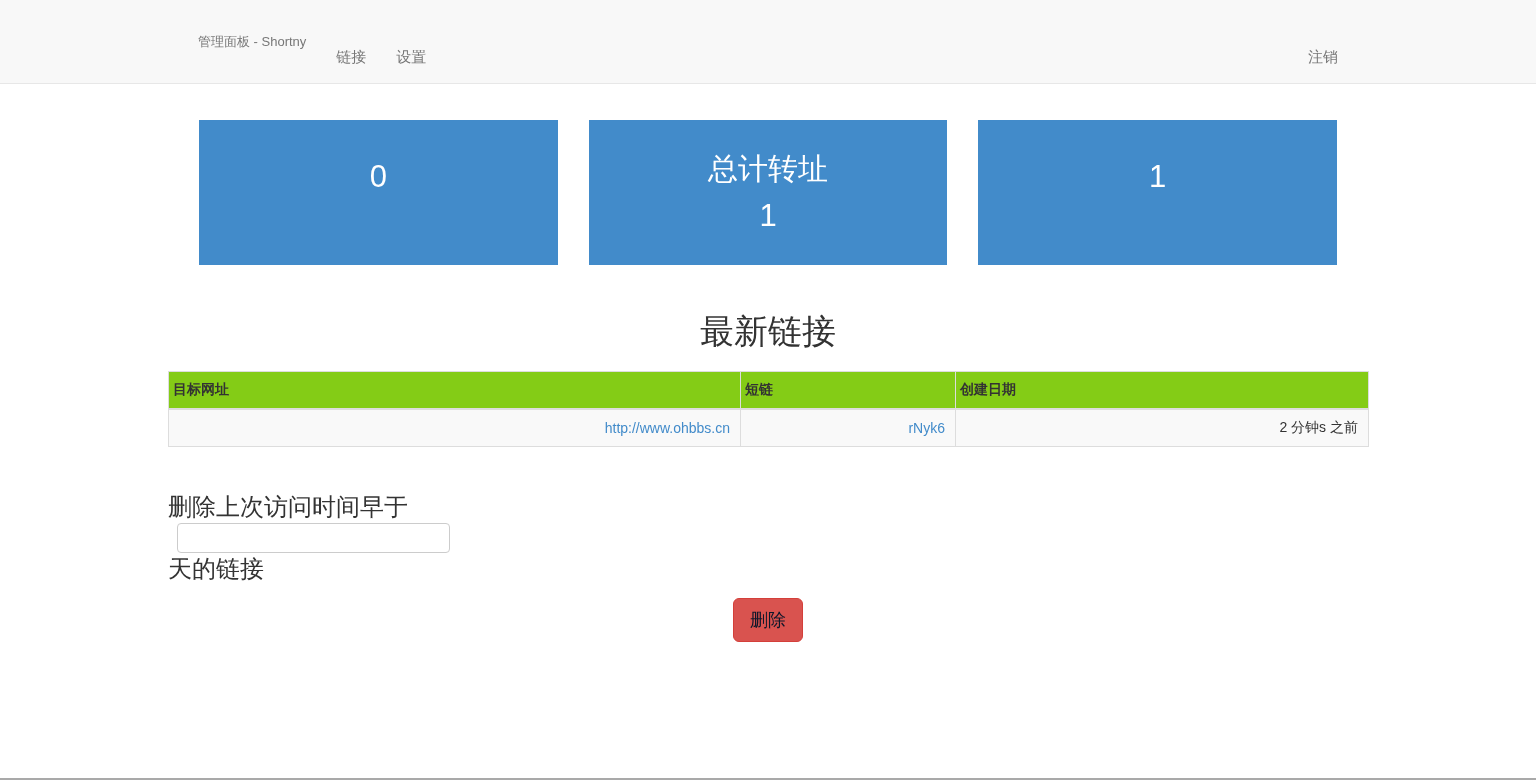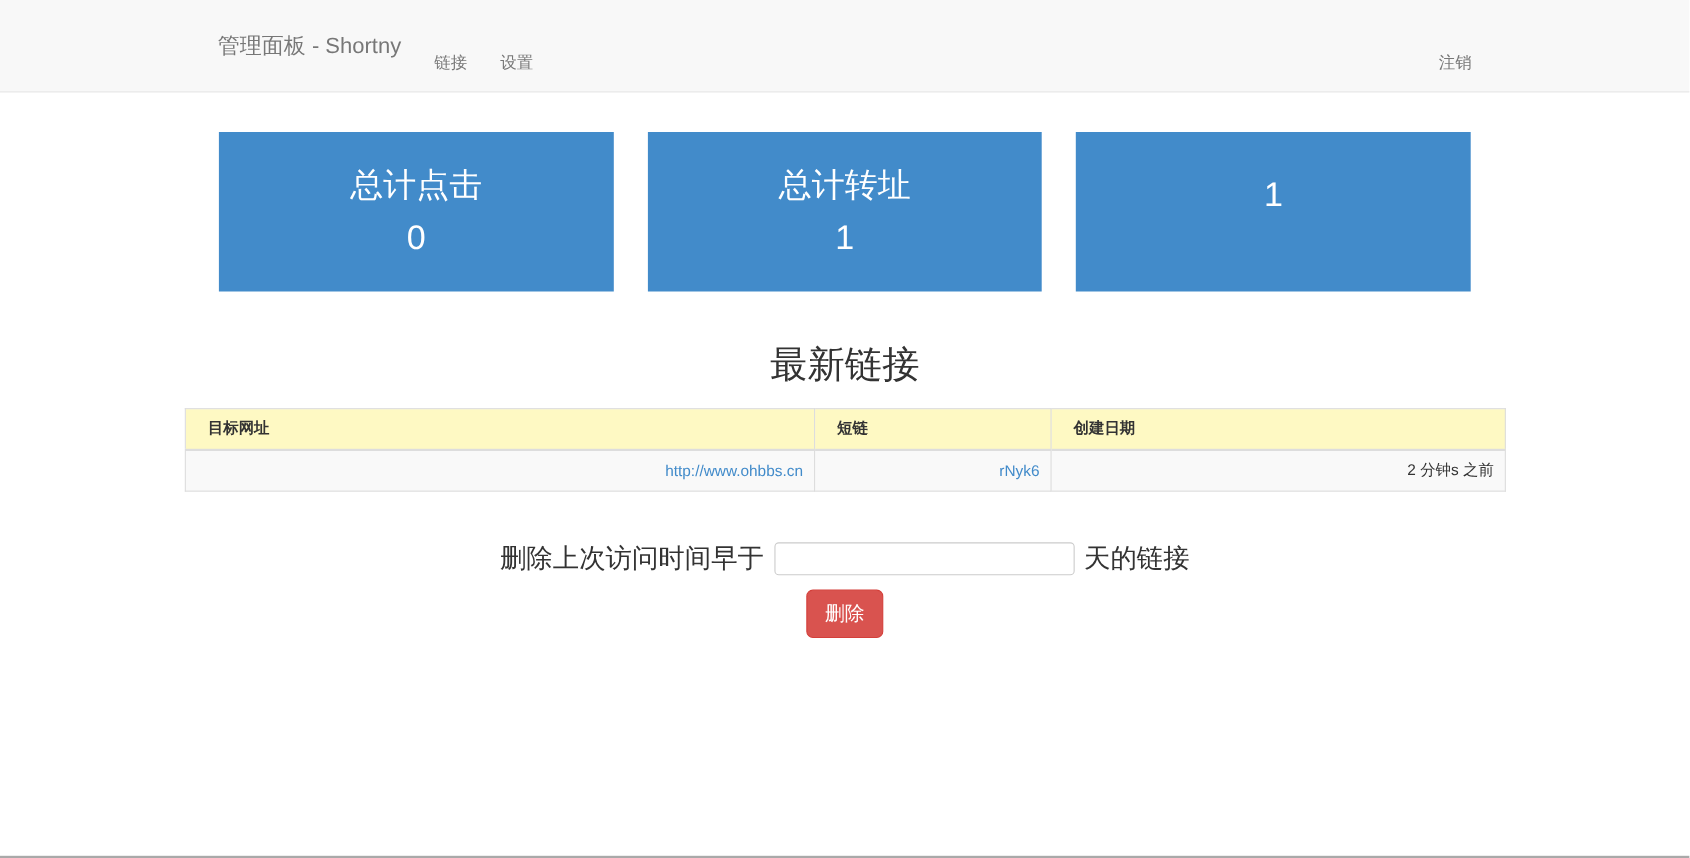--- a/index.html
+++ b/index.html
@@ -28,21 +28,21 @@
     height: 84px;
     background: var(--navbar-bg);
     border-bottom: 1px solid var(--navbar-border);
   }
   .navbar-inner {
     width: 1200px; margin: 0 auto; height: 100%;
     padding: 0 30px;
     display: flex; align-items: center;
   }
   .navbar-brand {
-    font-size: 20px; color: var(--navbar-text);
+    font-size: 13px; color: var(--navbar-text);
     text-decoration: none; white-space: nowrap;
   }
   .nav-link {
     font-size: 15px; color: var(--navbar-text);
     text-decoration: none; margin-left: 30px; white-space: nowrap; margin-top: 32px;
   }
   .nav-spacer { flex: 1; }
   .nav-link.logout { margin-left: 0; }
 
   
@@ -76,61 +76,61 @@
     font-size: 34px; color: var(--text-dark);
     margin: 44px 0 16px 0;
   }
   table.links-table {
     width: 1200px; border-collapse: collapse; table-layout: fixed;
     border: 1px solid var(--table-border);
     font-size: 14px;
   }
   table.links-table th {
     text-align: left; font-weight: bold;
-    padding: 9px 20px;
+    padding: 9px 4px;
     border: 1px solid var(--table-border);
     border-bottom-width: 2px;
-    background: #fef9c3; color: var(--text-dark);
+    background: #84cc16; color: var(--text-dark);
   }
   table.links-table td {
     text-align: right;
     padding: 9px 10px;
     border: 1px solid var(--table-border);
     background: var(--stripe-bg);
     color: var(--text-dark);
   }
   .col-target { width: 572px; }
   .col-short  { width: 215px; }
   .col-date   { width: 413px; }
   a.cell-link { color: var(--link-blue); text-decoration: none; }
 
   
   .delete-form {
     margin-top: 44px;
     text-align: center;
   }
   .delete-line {
-    display: flex; align-items: flex-end; justify-content: center;
+    display: flex; align-items: flex-start; justify-content: center;
     font-family: "Liberation Serif", "DejaVu Serif", serif;
-    font-size: 24px; color: var(--text-dark);
+    font-size: 24px; color: var(--text-dark); flex-direction: column;
   }
   .days-input {
     width: 273px; height: 30px;
     margin: 0 9px;
     border: 1px solid #cccccc; border-radius: 4px;
     padding: 4px 10px; font-size: 14px;
     font-family: "Liberation Sans", "DejaVu Sans", sans-serif;
     outline: none;
   }
   .delete-button {
     display: inline-block;
     margin-top: 13px;
     background: var(--danger-red);
     border: 1px solid var(--danger-red-border);
-    color: #ffffff;
+    color: #0f172a;
     font-size: 18px;
     padding: 9px 16px;
     border-radius: 6px;
     cursor: pointer;
     font-family: "Liberation Sans", "DejaVu Sans", sans-serif;
   }
 
   
   .bottom-edge {
     position: absolute; left: 0; right: 0; bottom: 0;
@@ -149,21 +149,20 @@
       <a href="#" class="nav-link">设置</a>
       <span class="nav-spacer"></span>
       <a href="#" class="nav-link logout">注销</a>
     </div>
   </nav>
 
   <main class="container">
 
     <div class="cards-row">
       <div class="stat-card">
-        <div class="stat-title">总计点击</div>
         <div class="stat-value">0</div>
       </div>
       <div class="stat-card">
         <div class="stat-title">总计转址</div>
         <div class="stat-value">1</div>
       </div>
       <div class="stat-card">
         <div class="stat-value">1</div>
       </div>
     </div>

